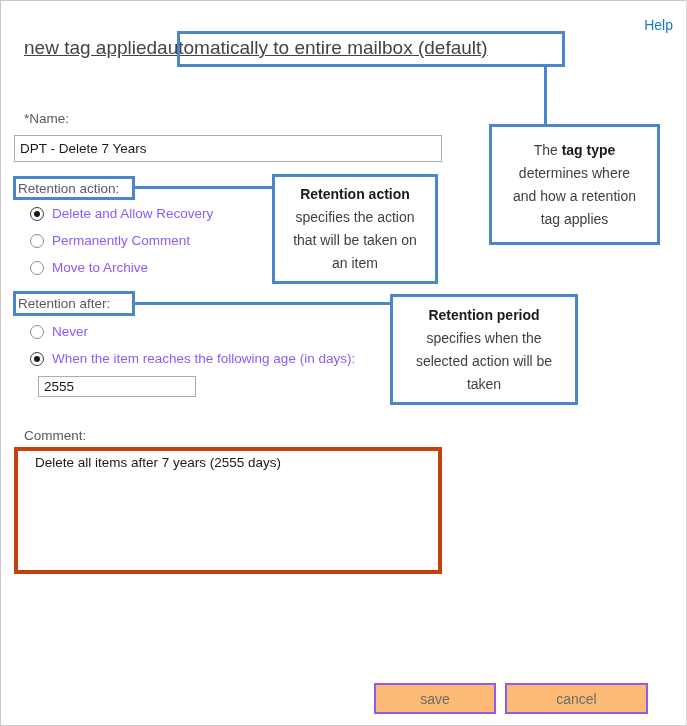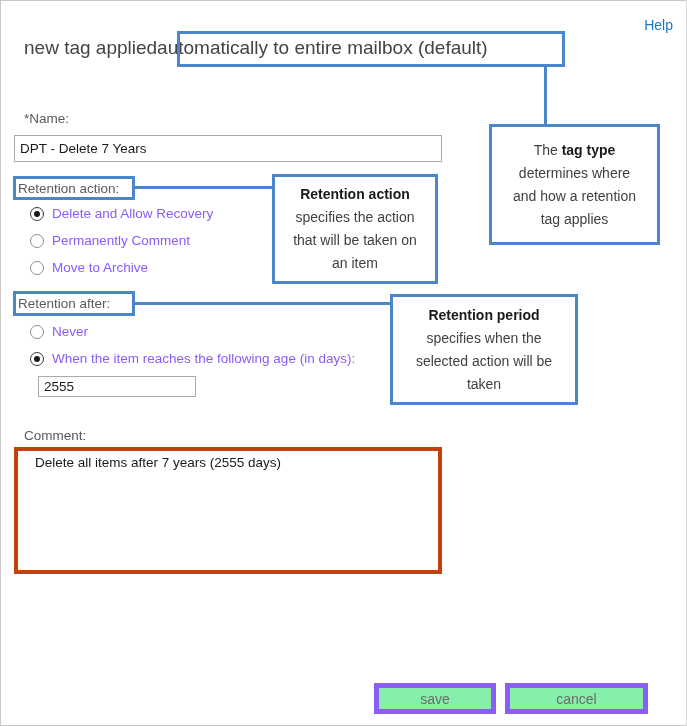--- a/index.html
+++ b/index.html
@@ -51,20 +51,21 @@
     position: absolute;
     left: 24px;
     top: 33px;
     font-size: 19px;
     color: #444444;
     white-space: nowrap;
     line-height: 30px;
   }
   .title-part {
     display: inline-block;
+    text-decoration: underline;
   }
   .title-highlight {
     position: absolute;
     left: 177px;
     top: 31px;
     width: 388px;
     height: 36px;
     box-sizing: border-box;
     border: 3px solid #4a86c8;
     background: transparent;
@@ -175,22 +176,22 @@
   
   .connector {
     position: absolute;
     background: #4a86c8;
   }
 
   
   .btn {
     position: absolute;
     box-sizing: border-box;
-    border: 5px solid #8b5cf6;
-    background: #86efac;
+    border: 2px solid #8b5cf6;
+    background: #fdba74;
     font-family: "Liberation Sans", sans-serif;
     font-size: 14px;
     color: #6b6b6b;
     cursor: pointer;
     display: flex;
     align-items: center;
     justify-content: center;
   }
 </style>
 </head>

